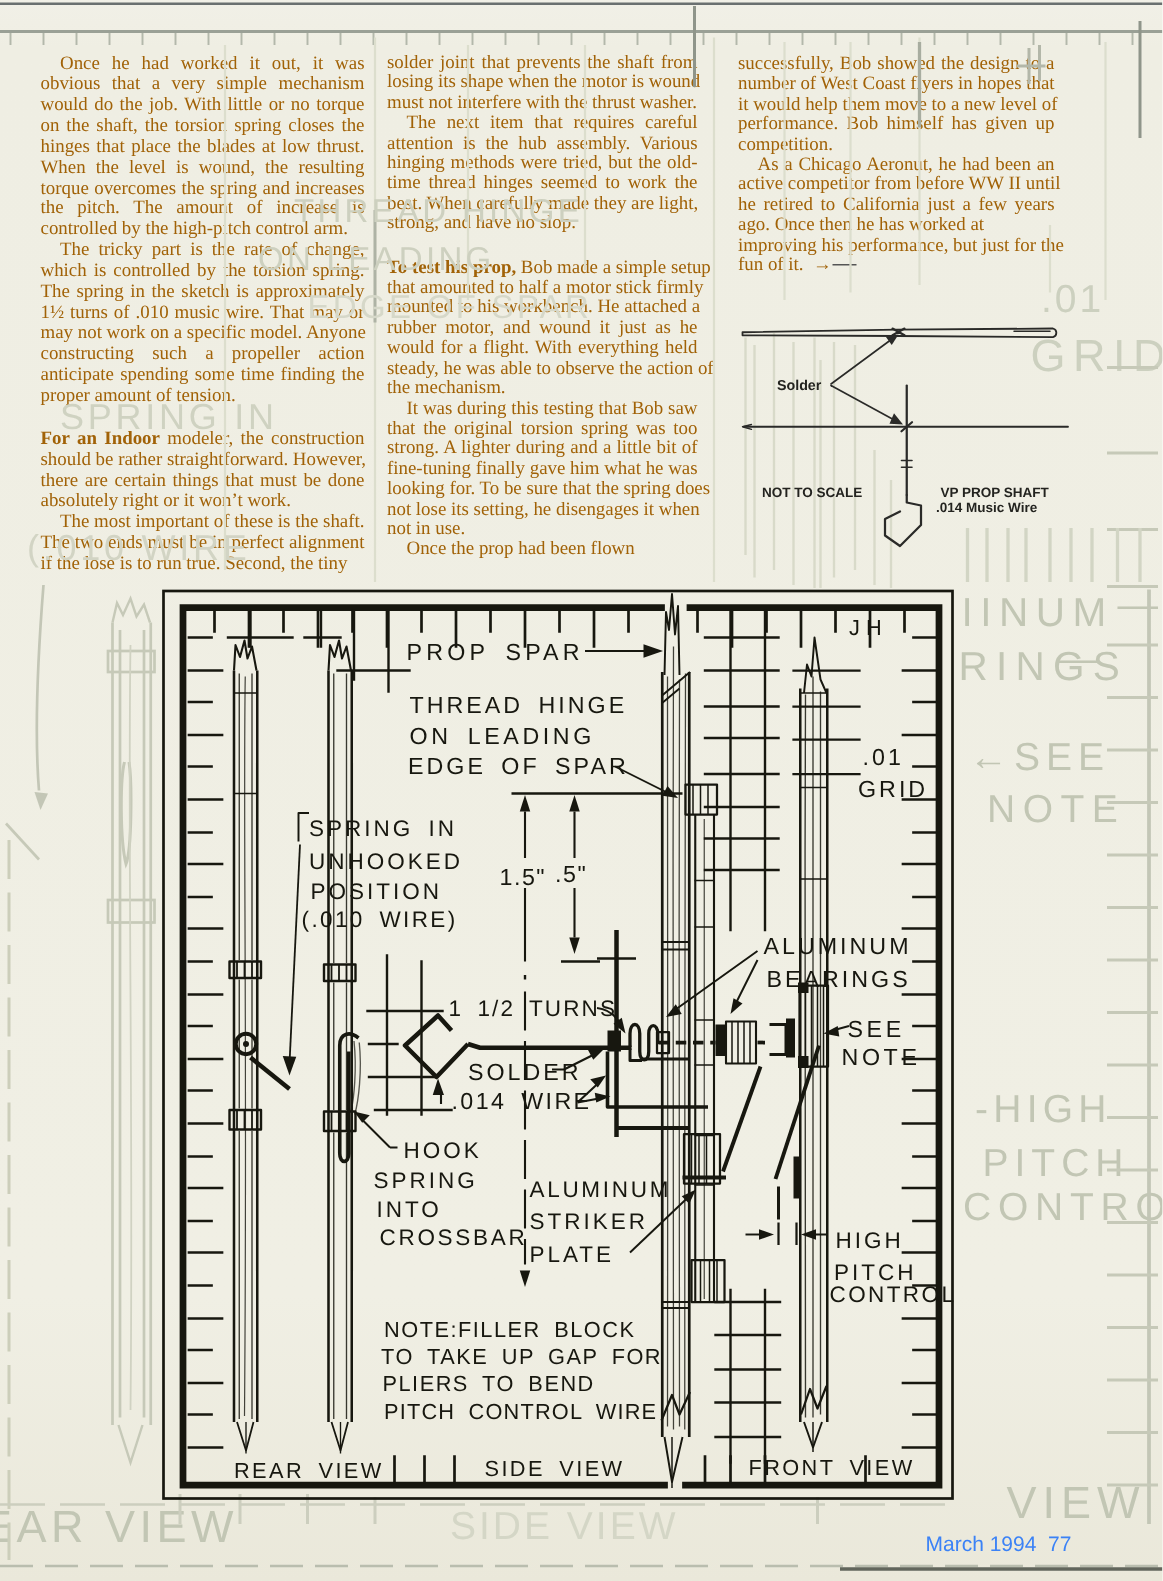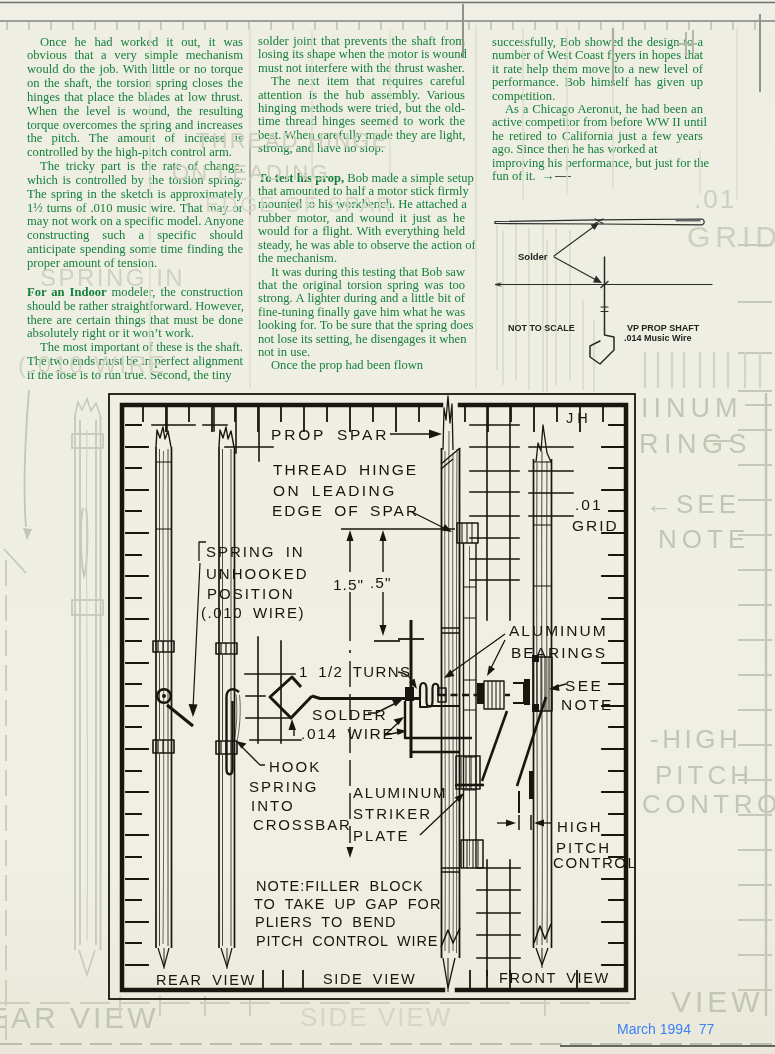--- a/index.html
+++ b/index.html
@@ -1,19 +1,19 @@
 <!DOCTYPE html>
 <html><head>
 <meta charset="utf-8">
 <style>
 html,body{margin:0;padding:0;}
 body{width:775px;height:1054px;position:relative;overflow:hidden;
  background:linear-gradient(180deg,#f1f0e7 0%,#efeee3 3%,#f0efe4 82%,#eae8da 100%);
  font-family:"Liberation Serif", serif;}
-.col{position:absolute;font-size:12.6px;line-height:14.2px;color:#15803d;}
+.col{position:absolute;font-size:12.6px;line-height:14.2px;color:#a16207;}
 .col div{text-align:justify;text-align-last:justify;white-space:nowrap;}
 .col div.pl{text-align-last:left;}
 .ind{display:inline-block;width:13px;}
 svg{position:absolute;}
 </style>
 </head>
 <body>
 
 <svg style="left:0;top:0;z-index:1" width="775" height="1054" viewBox="0 0 775 1054">
 <path d="M0,2.5 H775" stroke="#6a7070" stroke-width="1.6" fill="none"></path>
@@ -98,21 +98,21 @@
 <div>hinges that place the blades at low thrust.</div>
 <div>When the level is wound, the resulting</div>
 <div>torque overcomes the spring and increases</div>
 <div>the pitch. The amount of increase is</div>
 <div class="pl">controlled by the high-pitch control arm.</div>
 <div><span class="ind"></span>The tricky part is the rate of change,</div>
 <div>which is controlled by the torsion spring.</div>
 <div>The spring in the sketch is approximately</div>
 <div>1½ turns of .010 music wire. That may or</div>
 <div>may not work on a specific model. Anyone</div>
-<div>constructing such a specific should</div>
+<div>constructing such a propeller action</div>
 <div>anticipate spending some time finding the</div>
 <div class="pl">proper amount of tension.</div>
 <div class="pl" style="height:15px"></div>
 <div><b>For an Indoor</b> modeler, the construction</div>
 <div>should be rather straightforward. However,</div>
 <div>there are certain things that must be done</div>
 <div class="pl">absolutely right or it won’t work.</div>
 <div><span class="ind"></span>The most important of these is the shaft.</div>
 <div>The two ends must be in perfect alignment</div>
 <div class="pl">if the lose is to run true. Second, the tiny</div>
@@ -142,27 +142,27 @@
 <div>fine-tuning finally gave him what he was</div>
 <div>looking for. To be sure that the spring does</div>
 <div>not lose its setting, he disengages it when</div>
 <div class="pl">not in use.</div>
 <div class="pl"><span class="ind"></span>Once the prop had been flown</div>
 </div>
 
 <div class="col" style="left:492px;top:36px;width:211px;line-height:13.4px">
 <div>successfully, Bob showed the design to a</div>
 <div>number of West Coast flyers in hopes that</div>
-<div>it rate help them move to a new level of</div>
+<div>it would help them move to a new level of</div>
 <div>performance. Bob himself has given up</div>
 <div class="pl">competition.</div>
 <div><span class="ind"></span>As a Chicago Aeronut, he had been an</div>
 <div>active competitor from before WW II until</div>
 <div>he retired to California just a few years</div>
-<div class="pl">ago. Since then he has worked at</div>
+<div class="pl">ago. Once then he has worked at</div>
 <div>improving his performance, but just for the</div>
 <div class="pl">fun of it. &nbsp;→<span style="display:inline-block;width:16px;border-top:1px solid #555;vertical-align:3px"></span></div>
 </div>
 
 <div style="position:absolute;left:617px;top:1021px;font-family:'Liberation Sans',sans-serif;font-size:14px;color:#3b82f6;">March 1994&nbsp;&nbsp;77</div>
 
 <svg style="left:480px;top:190px;z-index:3" width="250" height="185" viewBox="0 0 250 185">
 <g stroke="#2a2a28" fill="none" stroke-width="1.4" stroke-linejoin="round" stroke-linecap="round">
 
 <path d="M15,31.5 L118,29.8 L222,29 A3,3 0 0 1 222,34.8 L118,34 L15,33.5 Z" stroke-width="1.2"></path>

